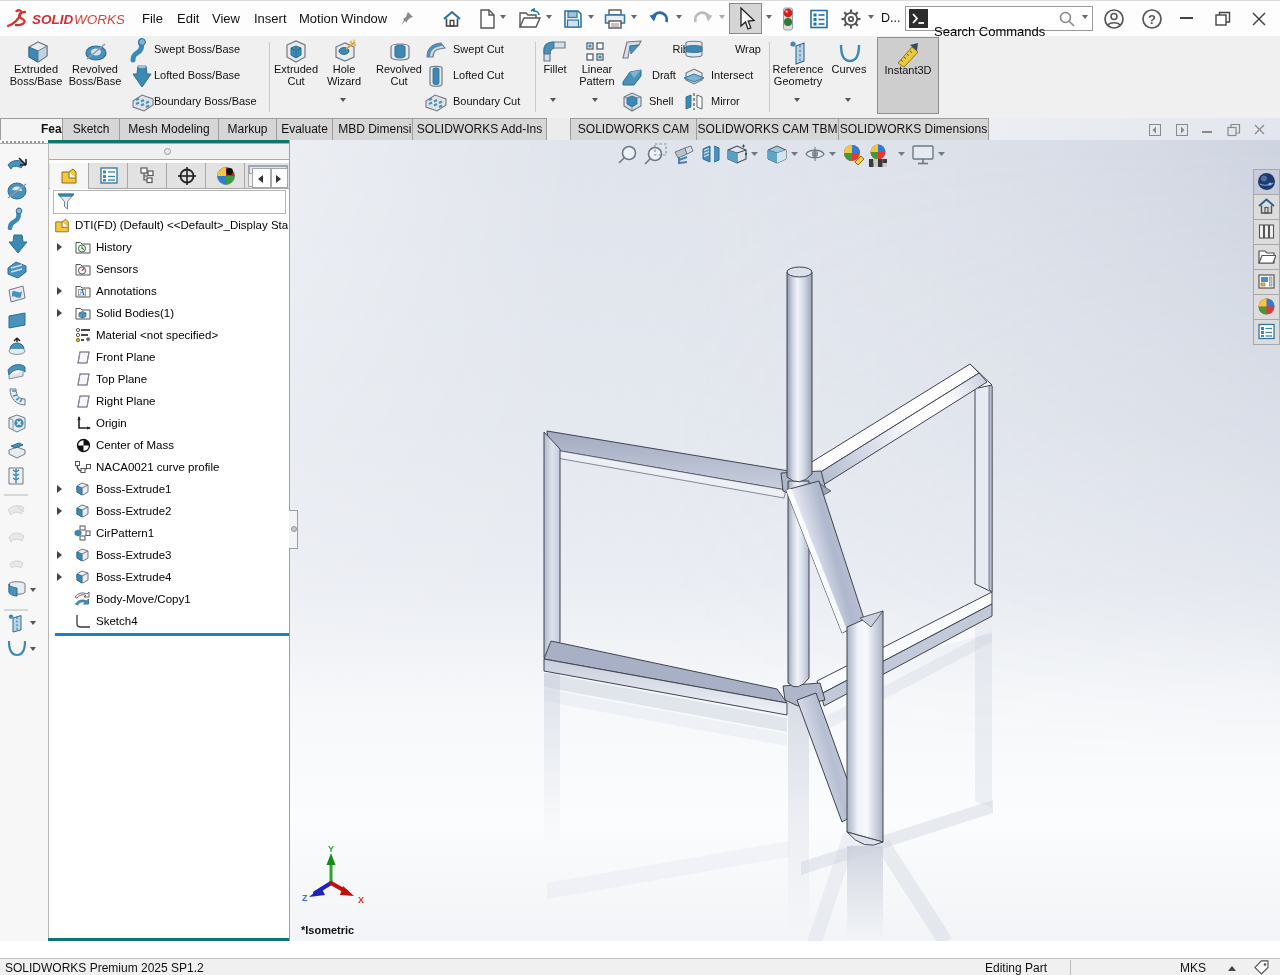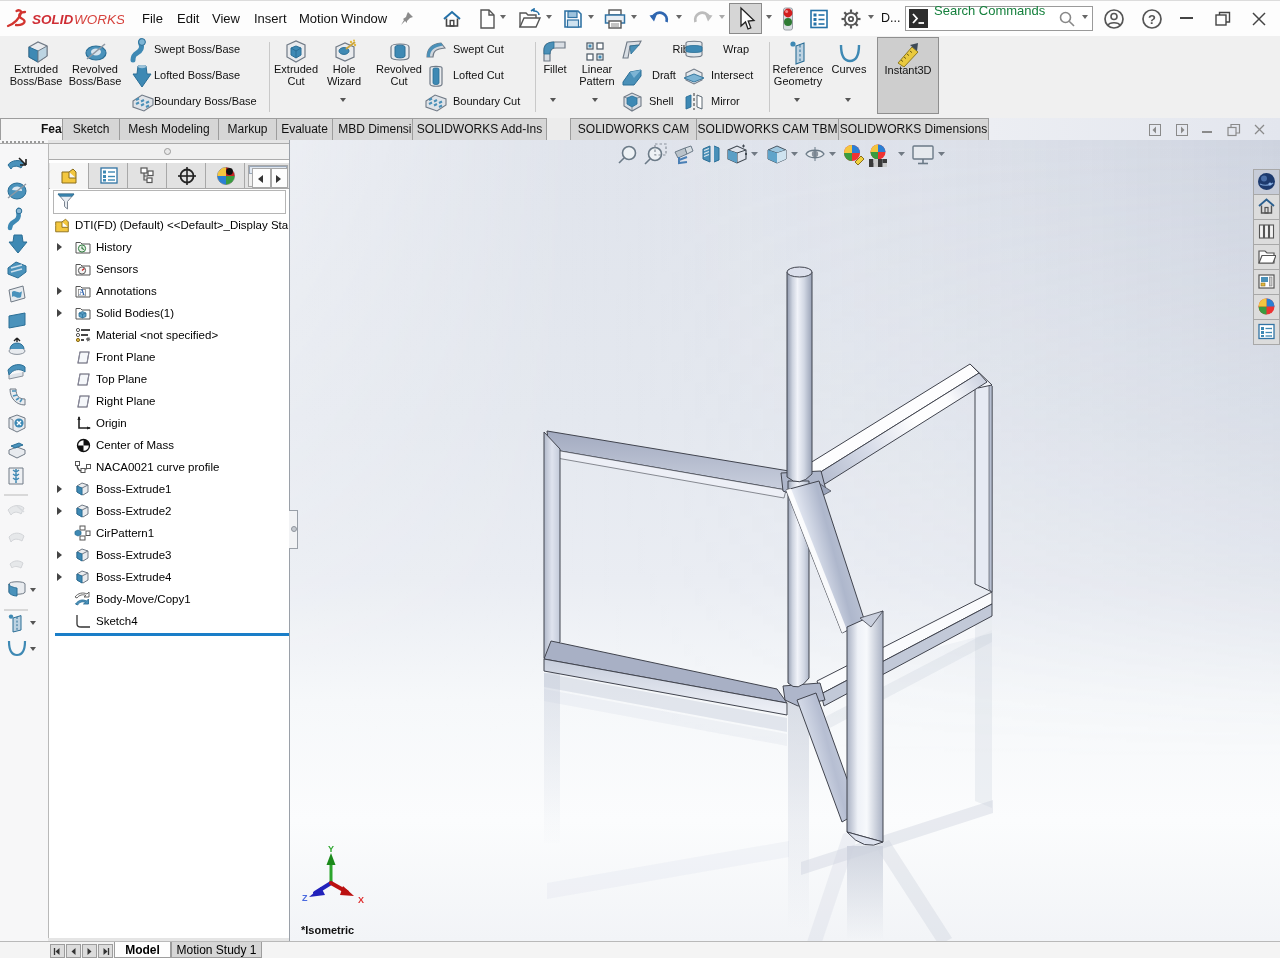--- a/index.html
+++ b/index.html
@@ -14,21 +14,21 @@
   
   #ribbon { position:absolute; left:0; top:36px; width:1280px; height:82px; background:#f0f0f0; }
   .rlabel { position:absolute; font-size:11px; color:#111; text-align:center; line-height:12px; }
   .rsep { position:absolute; top:6px; width:1px; height:70px; background:#c9c9c9; }
   .rcaret { position:absolute; width:0; height:0; border-left:3.5px solid transparent; border-right:3.5px solid transparent; border-top:4px solid #555; }
   
   #tabbar { position:absolute; left:0; top:118px; width:1280px; height:22px; background:#ececec; }
   .tab { position:absolute; top:0; height:22px; background:#d6d6d6; border:1px solid #9d9d9d; border-bottom:none; font-size:12px; color:#111; text-align:center; line-height:21px; }
   .tab.active { background:#f4f4f4; font-weight:bold;padding-left:40px; }
   
-  #main { position:absolute; left:0; top:140px; width:1280px; height:801px; background:#e5e5e5; }
+  #main { position:absolute; left:0; top:140px; width:1280px; height:801px; background:#0f766e; }
   #lefttools { position:absolute; left:0; top:0; width:48px; height:801px; background:#f7f7f8; }
   #treepanel { position:absolute; left:48px; top:3px; width:241px; height:795px; background:#fff; border-left:1px solid #b9b9b9; border-top:1px solid #ababab; }
   .treerow { position:absolute; left:0; font-size:11.5px; color:#000; white-space:nowrap; }
   #viewport { position:absolute; left:289px; top:0; width:991px; height:801px; border-left:1px solid #9aa0a8;
      background:#fff; }
   
   #bottombar { position:absolute; left:0; top:941px; width:1280px; height:17px; background:#f4f4f4; border-top:1px solid #b9b9b9; }
   .btab { position:absolute; top:0px; height:16px; font-size:12px; line-height:16px; text-align:center; }
   
   #statusbar { position:absolute; left:0; top:958px; width:1280px; height:17px; background:#f0f0f0; border-top:1px solid #c6c6c6; font-size:12px; color:#111; }
@@ -152,21 +152,21 @@
     </svg>
     <div class="caret" style="left:868px"></div>
     <div class="menu" style="left:881px;font-size:12.5px">D...</div>
 
     <div class="abs" style="left:905px;top:5px;width:188px;height:25px;background:#fff;border:1px solid #9a9a9a"></div>
     <div class="abs" style="left:909px;top:8px;width:19px;height:19px;background:#2d2d2d"></div>
     <svg class="abs" style="left:909px;top:8px" width="19" height="19" viewBox="0 0 19 19">
       <path d="M4 5 L8 9.5 L4 14" fill="none" stroke="#fff" stroke-width="1.8"></path>
       <line x1="9.5" y1="14" x2="15" y2="14" stroke="#fff" stroke-width="1.8"></line>
     </svg>
-    <div class="abs" style="left:934px;top:2px;font-size:13px;color:#15803d">Search Commands</div>
+    <div class="abs" style="left:934px;top:23px;font-size:13px;color:#000000">Search Commands</div>
     <svg class="abs" style="left:1058px;top:9px" width="18" height="18" viewBox="0 0 18 18">
       <circle cx="7.5" cy="7.5" r="5" fill="none" stroke="#888" stroke-width="1.6"></circle>
       <line x1="11.2" y1="11.2" x2="16" y2="16" stroke="#888" stroke-width="1.6"></line>
     </svg>
     <div class="caret" style="left:1082px"></div>
 
     <svg class="ticon" style="left:1103px;top:7px" width="22" height="22" viewBox="0 0 22 22">
       <circle cx="11" cy="11" r="9" fill="none" stroke="#555" stroke-width="1.7"></circle>
       <circle cx="11" cy="8.5" r="3" fill="none" stroke="#555" stroke-width="1.6"></circle>
       <path d="M5 17.5 C 6.5 13.8, 15.5 13.8, 17 17.5" fill="none" stroke="#555" stroke-width="1.6"></path>
@@ -294,21 +294,21 @@
       <path d="M4 7 L12 3 L21 7 L21 16 L12 21 L4 16 Z" fill="#d9dee4" stroke="#707a86" stroke-width="1.1"></path>
       <path d="M7 8 L12 6 L17 8 L17 14 L12 17 L7 14 Z" fill="#3e89b4" stroke="#2a6e96" stroke-width="0.8"></path>
       <path d="M4 7 L7 8 M21 7 L17 8 M12 21 L12 17" stroke="#707a86" stroke-width="0.8"></path>
     </svg>
     <div class="rlabel" style="left:649px;top:59px;width:50px;text-align:left">Shell</div>
 
     <svg class="abs" style="left:682px;top:3px" width="24" height="21" viewBox="0 0 24 21">
       <path d="M4 4 C4 1.6,20 1.6,20 4 L20 16 C20 18.6,4 18.6,4 16 Z" fill="#e4e8ec" stroke="#707a86" stroke-width="1.1"></path>
       <path d="M4 8 C4 6,20 6,20 8 L20 12 C20 14,4 14,4 12 Z" fill="#3e89b4" stroke="#2a6e96" stroke-width="0.8"></path>
     </svg>
-    <div class="rlabel" style="left:711px;top:7px;width:50px;text-align:center">Wrap</div>
+    <div class="rlabel" style="left:711px;top:7px;width:50px;text-align:right">Wrap</div>
     <svg class="abs" style="left:682px;top:29px" width="24" height="22" viewBox="0 0 24 22">
       <path d="M4 8 L12 4 L20 8 L20 15 L12 19 L4 15 Z" fill="#e4e8ec" stroke="#707a86" stroke-width="1.1"></path>
       <path d="M2 13 L12 9 L22 13 L12 17 Z" fill="#7db4d4" stroke="#2a6e96" stroke-width="0.9"></path>
     </svg>
     <div class="rlabel" style="left:711px;top:33px;width:70px;text-align:left">Intersect</div>
     <svg class="abs" style="left:683px;top:55px" width="22" height="21" viewBox="0 0 22 21">
       <path d="M3 6 L8 4 L8 16 L3 18 Z" fill="#3e89b4" stroke="#2a6e96" stroke-width="0.9"></path>
       <path d="M14 4 L19 6 L19 18 L14 16 Z" fill="#fff" stroke="#4a5763" stroke-width="0.9"></path>
       <line x1="11" y1="2" x2="11" y2="19" stroke="#333" stroke-width="1" stroke-dasharray="3 2"></line>
     </svg>
@@ -939,31 +939,24 @@
         <rect x="2" y="2.5" width="15" height="14" fill="#fff" stroke="#3173a4" stroke-width="1.3"></rect>
         <rect x="4" y="5" width="3" height="3" fill="#3e89b4"></rect>
           <rect x="4" y="9" width="3" height="3" fill="#3e89b4"></rect>
           <rect x="4" y="13" width="3" height="2" fill="#3e89b4"></rect>
         <line x1="8.5" y1="6.5" x2="15" y2="6.5" stroke="#3e89b4" stroke-width="1.3"></line>
           <line x1="8.5" y1="10.5" x2="15" y2="10.5" stroke="#3e89b4" stroke-width="1.3"></line>
           <line x1="8.5" y1="14" x2="15" y2="14" stroke="#3e89b4" stroke-width="1.3"></line>
       </svg>
     </div>
   </div>
-  <div id="bottombar">
-    <div class="abs sbtn" style="left:50px"><svg width="9" height="9" viewBox="0 0 9 9">
-          <path d="M6.5 1 L2.5 4.5 L6.5 8 Z" fill="#333"></path>
-          <line x1="1.5" y1="1" x2="1.5" y2="8" stroke="#333" stroke-width="1.3"></line>
-        </svg></div>
-    <div class="abs sbtn" style="left:66px"><svg width="9" height="9" viewBox="0 0 9 9">
-          <path d="M6.5 1 L2.5 4.5 L6.5 8 Z" fill="#333"></path>
-        </svg></div>
-    <div class="abs sbtn" style="left:82px"><svg width="9" height="9" viewBox="0 0 9 9">
-          <path d="M2.5 1 L6.5 4.5 L2.5 8 Z" fill="#333"></path>
-        </svg></div>
-    <div class="abs sbtn" style="left:98px"><svg width="9" height="9" viewBox="0 0 9 9">
-          <path d="M2.5 1 L6.5 4.5 L2.5 8 Z" fill="#333"></path>
-          <line x1="7.5" y1="1" x2="7.5" y2="8" stroke="#333" stroke-width="1.3"></line>
-        </svg></div>
-    <div class="btab" style="left:114px;width:57px;background:#fdfdfd;border:1px solid #9d9d9d;border-top:none;font-weight:bold">Model</div>
-    <div class="btab" style="left:171px;width:91px;background:#d6d6d6;border:1px solid #9d9d9d;border-top:none">Motion Study 1</div>
+  <div id="statusbar">
+    <div class="abs" style="left:5px;top:2px">SOLIDWORKS Premium 2025 SP1.2</div>
+    <div class="abs" style="left:985px;top:2px">Editing Part</div>
+    <div class="abs" style="left:1070px;top:1px;width:1px;height:15px;background:#bbb"></div>
+    <div class="abs" style="left:1180px;top:2px">MKS</div>
+    <div class="abs" style="left:1228px;top:7px;width:0;height:0;border-left:4px solid transparent;border-right:4px solid transparent;border-bottom:5px solid #444"></div>
+    <svg class="abs" style="left:1254px;top:1px" width="16" height="15" viewBox="0 0 16 15">
+      <path d="M1 8 L8 1 L15 1 L15 8 L8 15 L1 8 Z" fill="#fdfdfd" stroke="#555" stroke-width="1.2" transform="scale(0.93)"></path>
+      <circle cx="11" cy="4.5" r="1.3" fill="#555"></circle>
+    </svg>
   </div>
 </div>
 
 </body></html>

